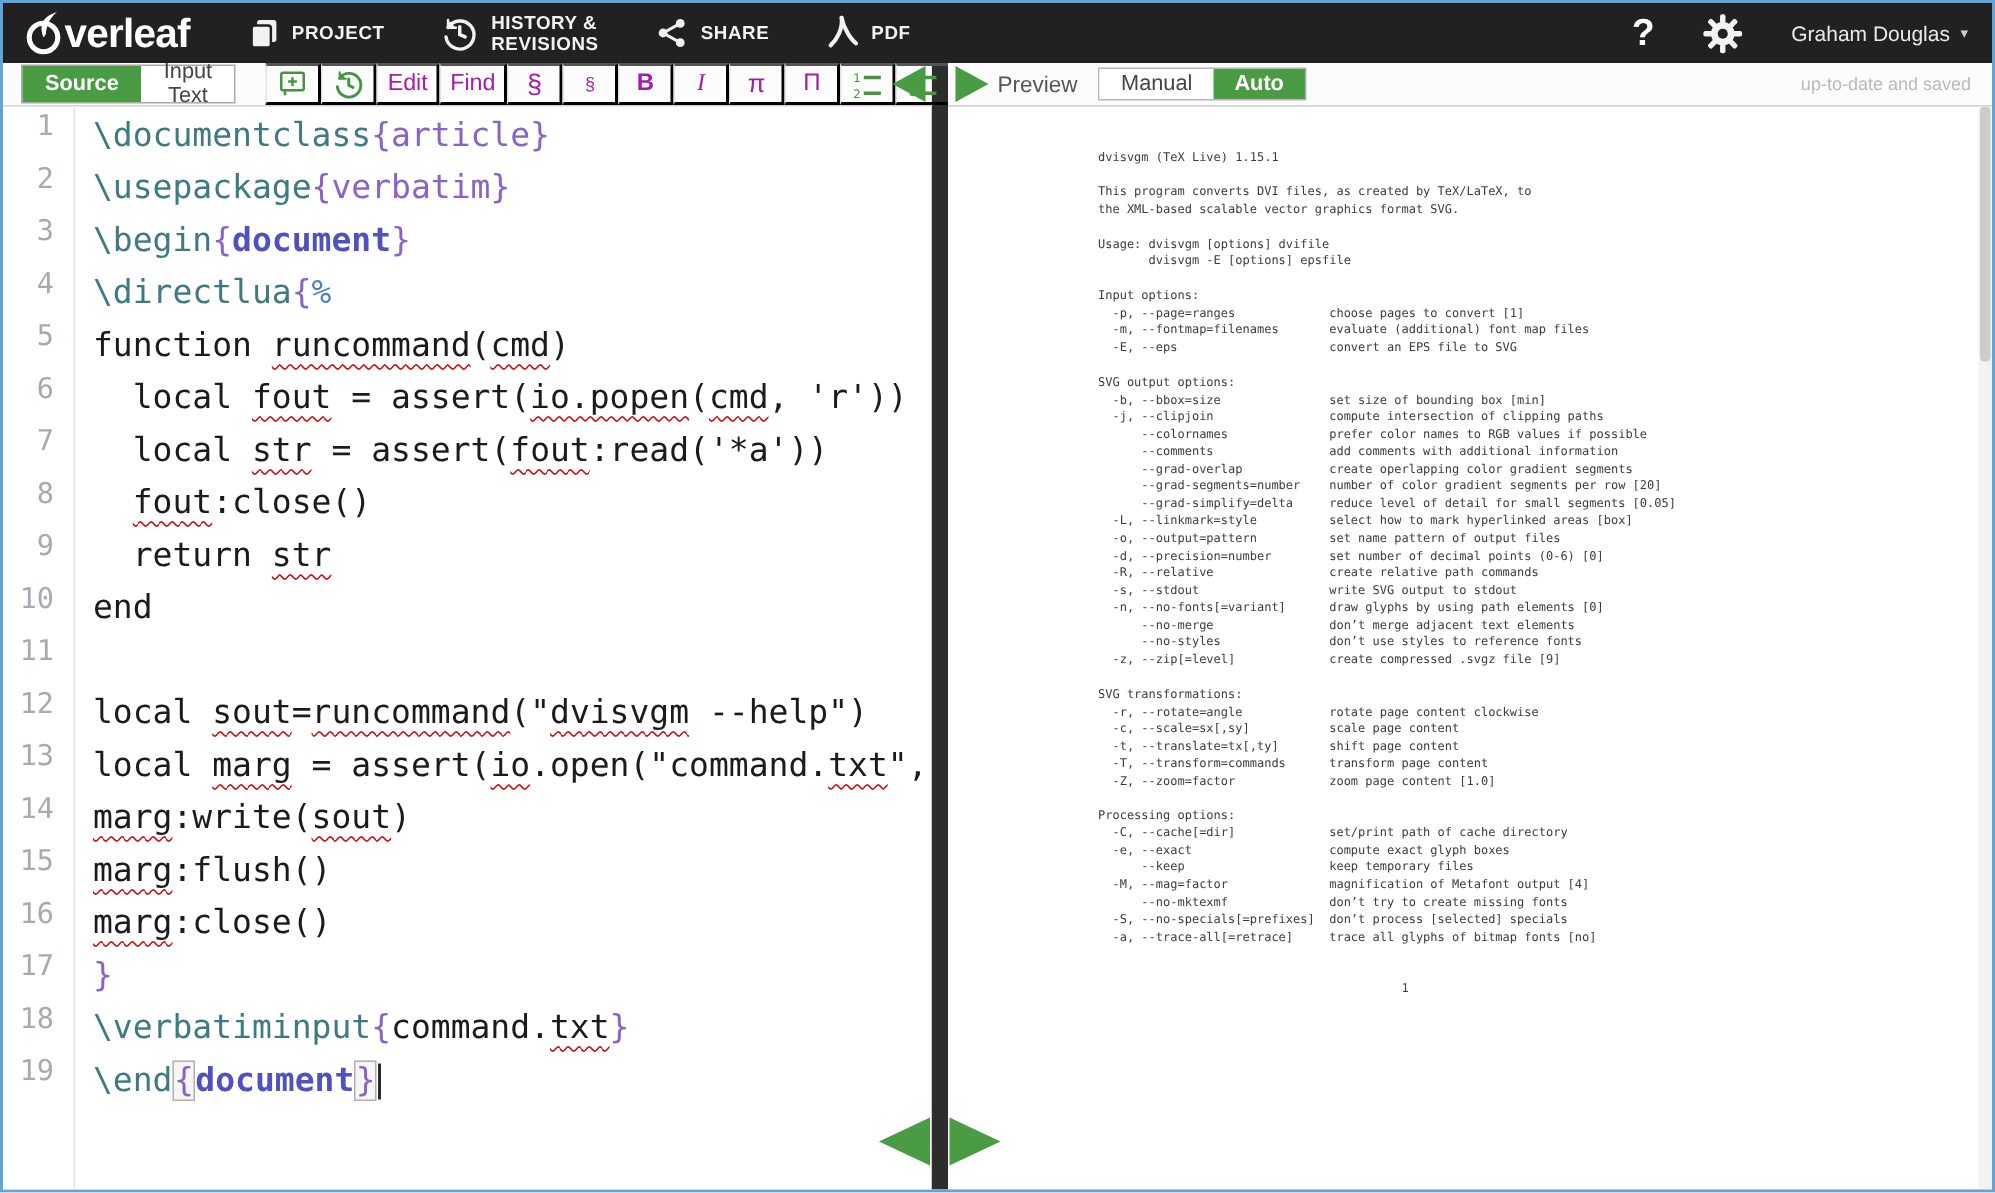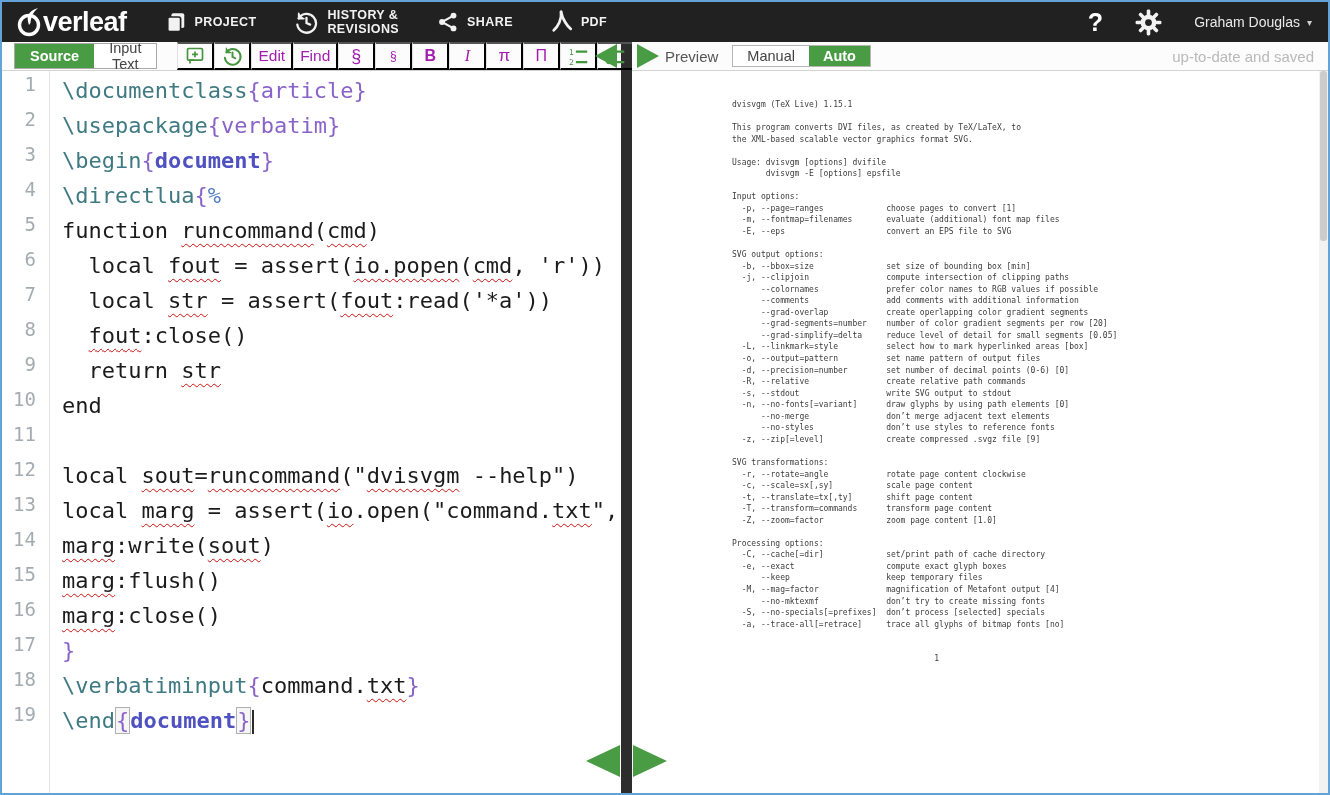--- a/index.html
+++ b/index.html
@@ -64,21 +64,21 @@
   .tok-plain{color:#1b1b1b;}
   .tok-sp{color:#1b1b1b;text-decoration:underline wavy #cc1111;text-decoration-thickness:1px;text-underline-offset:5px;}
   .tok-bracem{color:#8a63c9;border:1px solid #b0b0b0;background:#f6f6f6;}
   .cursor{display:inline-block;width:2px;height:24px;background:#2a2a2a;vertical-align:middle;margin-left:1px;}
   
   .pv-toolbar{height:29px;background:#fcfcfc;border-bottom:1px solid #d4d4d4;display:flex;align-items:center;flex:none;padding-left:5px;position:relative;}
   .pv-label{font-size:15px;color:#555;margin:0 14px 0 6px;}
   .pv-toggle{display:flex;border:1px solid #b5b5b5;}
   .pv-btn{font-size:14.5px;padding:2px 14px;background:#fff;color:#444;cursor:pointer;border:none;font-family:inherit;}
   .pv-btn.active{background:#4a9c44;color:#fff;font-weight:bold;}
-  .pv-status{margin-left:auto;color:#b9b9b9;font-size:15px;padding-right:14px;}
+  .pv-status{margin-left:auto;color:#b9b9b9;font-size:12px;padding-right:14px;}
   
   .pdf-view{flex:1;overflow:hidden;position:relative;background:#fff;}
   .pdf-page{margin:28px 12px 0 100px;font:8px/11.55px "DejaVu Sans Mono",monospace;color:#3c3c3c;white-space:pre;}
   .pv-scrollbar{position:absolute;top:0;right:0;bottom:0;width:9px;background:#f2f2f2;}
   .pv-thumb{position:absolute;top:0;right:1px;width:7px;height:170px;background:#ccc;border-radius:3px;}
   svg{display:block;}
 </style>
 </head>
 <body>
 

